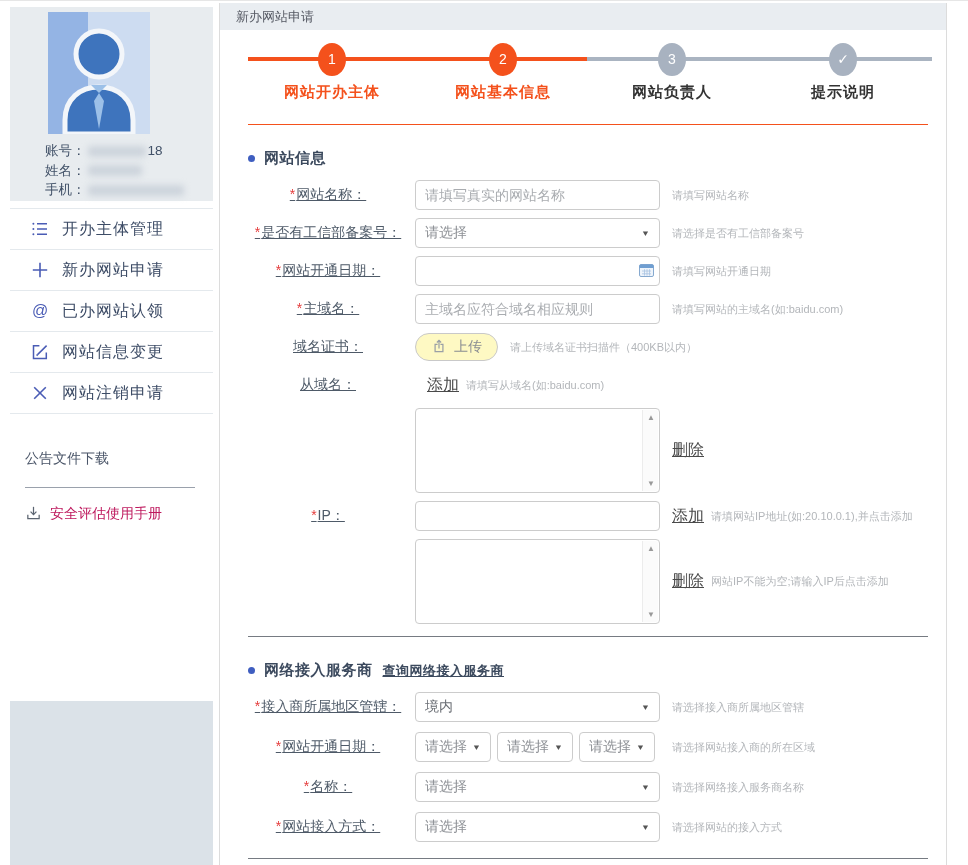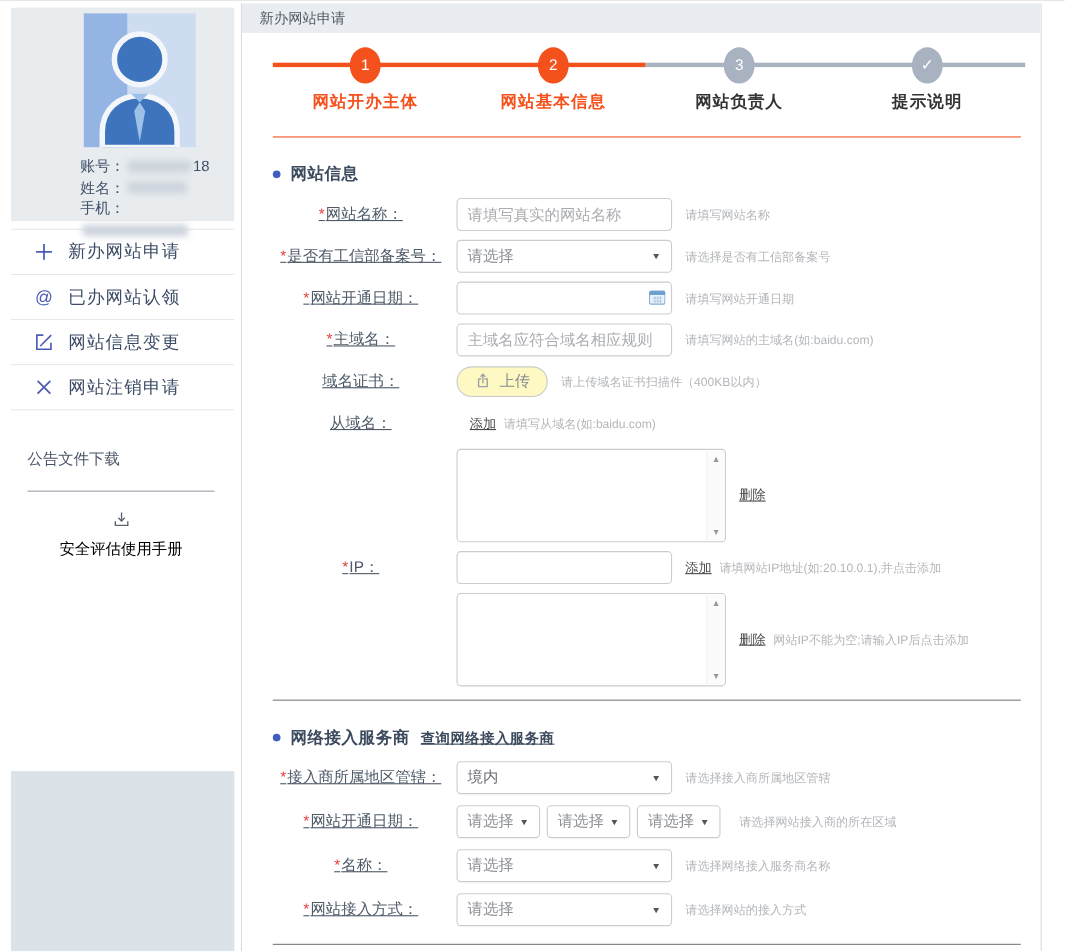--- a/index.html
+++ b/index.html
@@ -3,34 +3,34 @@
 <meta charset="utf-8">
 <title>新办网站申请</title>
 <style>
   * { margin:0; padding:0; box-sizing:border-box; }
   html,body { background:#fff; }
   body { font-family:"Liberation Sans","DejaVu Sans",sans-serif; }
   .page { position:relative; width:968px; height:865px; overflow:hidden; background:#fff; border-top:1px solid #e6e6e6; }
 
   
   .sidebar { position:absolute; left:0; top:0; bottom:0; width:219px; background:#fff; }
-  .user-panel { margin:6px 0 0 10px; width:203px; height:194px; background:#e8ecef; padding-top:5px;padding-left:28px; }
+  .user-panel { margin:6px 0 0 10px; width:203px; height:194px; background:#e8ecef; padding-top:5px; }
   .avatar { margin-left:38px; width:102px; height:122px; }
   .user-lines { padding:7px 0 0 35px; font-size:13.5px; color:#3f4f66; line-height:19.5px; }
   .blur { display:inline-block; height:11px; border-radius:3px; background:#cdd4dc; filter:blur(3px); vertical-align:middle; margin:0 2px; }
   .b1 { width:58px; } .b2 { width:54px; } .b3 { width:96px; }
 
   .menu { margin:7px 0 0 10px; width:203px; border-top:1px solid #e4e9ed; }
   .mitem { display:flex; align-items:center; height:41px; border-bottom:1px solid #e4e9ed; cursor:pointer; padding-left:20px; }
   .micon { width:20px; height:20px; flex:0 0 20px; }
   .mlabel { margin-left:12px; font-size:16px; color:#3d4c66; letter-spacing:1px; }
 
   .dl-section { margin:36px 0 0 25px; width:170px; }
   .dl-title { font-size:14px; color:#4a5568; padding-bottom:19px; border-bottom:1px solid #9aa1ac; }
-  .dl-item { margin-top:16px; display:flex; align-items:center; gap:8px; font-size:14px; color:#000000; cursor:pointer;flex-direction:column; }
+  .dl-item { margin-top:16px; display:flex; align-items:center; gap:8px; font-size:14px; color:#be185d; cursor:pointer; }
 
   .side-footer { position:absolute; left:10px; top:700px; bottom:0; width:203px; background:#dbe2e8; }
 
   
   .card { position:absolute; left:219px; top:2px; bottom:0; width:728px; background:#fff; border-left:1px solid #dcdcdc; border-right:1px solid #dcdcdc; }
   .breadcrumb { height:27px; line-height:27px; background:#e9edf1; font-size:13px; color:#555963; padding-left:16px; }
 
   
   .stepper { position:relative; height:74px; }
   .sline { position:absolute; top:27px; height:4px; }
@@ -46,33 +46,33 @@
   .orange-rule { margin:20px 20px 0 28px; width:680px; border:0; border-top:1px solid #f4511c; }
 
   
   .sec-head { display:flex; align-items:center; margin:24px 0 12px 28px; font-size:15px; font-weight:600; color:#3c4a5e; letter-spacing:0.5px; }
   .bullet { width:7px; height:7px; border-radius:50%; background:#3f5ec0; margin-right:9px; }
   .sec-link { margin-left:10px; font-size:13px; font-weight:600; color:#3c4a5e; text-decoration:underline; cursor:pointer; }
 
   .frow { display:flex; align-items:center; margin:0 0 8px 28px; min-height:30px; }
   .flabel { width:167px; text-align:center; font-size:14px; color:#4e5a68; padding-right:7px; white-space:nowrap;text-decoration:underline; }
   .req { color:#e43b3b; margin-right:1px; }
-  .tbox, .sel { width:196px; height:30px; border:1px solid #ccc; border-radius:4px; background:#fff; font-size:14px; }
+  .tbox, .sel { width:245px; height:30px; border:1px solid #ccc; border-radius:4px; background:#fff; font-size:14px; }
   .tbox { padding:0 9px; color:#555; outline:none; font-family:"Liberation Sans","DejaVu Sans",sans-serif; }
   .tbox::placeholder { color:#a9acb0; opacity:1; }
   .sel { display:flex; align-items:center; justify-content:space-between; padding:0 9px; cursor:pointer; }
   .sel .val { color:#8e9196; }
   .sel .val.dark { color:#6b6f75; }
   .caret { font-size:9px; color:#555; transform:scaleY(0.9); }
   .sel.small { width:76px; margin-right:6px; }
   .datebox { position:relative; }
   .datebox .cal { position:absolute; right:6px; top:7px; }
   .after { margin-left:12px; display:flex; align-items:center; gap:7px; }
   .hint { font-size:11px; color:#b3b6ba; white-space:nowrap; }
-  .link { font-size:12px; color:#4a4a4a; text-decoration:underline; cursor:pointer; white-space:nowrap; }
+  .link { font-size:16px; color:#4a4a4a; text-decoration:underline; cursor:pointer; white-space:nowrap; }
 
   .pillbtn { display:inline-flex; align-items:center; gap:7px; height:28px; padding:0 15px; border:1px solid #c9c9c9; border-radius:15px; background:#fef9c3; color:#8a8d92; font-size:14px; cursor:pointer; font-family:inherit; }
 
   .fakearea { position:relative; width:245px; height:85px; border:1px solid #ccc; border-radius:4px; background:#fff; }
   .scrollstrip { position:absolute; top:1px; right:1px; bottom:1px; width:16px; background:#fbfbfb; border-left:1px solid #ececec; border-radius:0 3px 3px 0; }
   .sarrow { position:absolute; left:0; width:16px; text-align:center; font-size:8px; color:#999; cursor:pointer; }
   .sarrow.up { top:3px; } .sarrow.down { bottom:3px; }
 
   .divider { margin:12px 20px 0 28px; width:680px; border:0; border-top:1px solid #767b82; }
   .divider.sp { margin-top:16px; }
@@ -100,20 +100,30 @@
         <div><span>账号：</span><span class="blur b1"></span><span>18</span></div>
         <div><span>姓名：</span><span class="blur b2"></span></div>
         <div><span>手机：</span><span class="blur b3"></span></div>
       </div>
     </div>
 
     <nav class="menu">
       <div class="mitem">
         <span class="micon">
           <svg viewBox="0 0 20 20" width="20" height="20" fill="none" stroke="#4a5cb5" stroke-width="1.6">
+            <path d="M7 4.7 H17 M7 10 H17 M7 15.3 H17"></path>
+            <circle cx="3.4" cy="4.7" r="1" fill="#4a5cb5" stroke="none"></circle>
+              <circle cx="3.4" cy="10" r="1" fill="#4a5cb5" stroke="none"></circle>
+              <circle cx="3.4" cy="15.3" r="1" fill="#4a5cb5" stroke="none"></circle>
+          </svg></span>
+        <span class="mlabel">开办主体管理</span>
+      </div>
+      <div class="mitem">
+        <span class="micon">
+          <svg viewBox="0 0 20 20" width="20" height="20" fill="none" stroke="#4a5cb5" stroke-width="1.6">
             <path d="M10 2.8 V17.2 M2.8 10 H17.2"></path>
           </svg></span>
         <span class="mlabel">新办网站申请</span>
       </div>
       <div class="mitem">
         <span class="micon">
           <svg viewBox="0 0 20 20" width="20" height="20">
             <text x="10" y="15" text-anchor="middle" font-size="16" fill="#4a5cb5" font-family="Liberation Sans, sans-serif">@</text>
           </svg></span>
         <span class="mlabel">已办网站认领</span>

